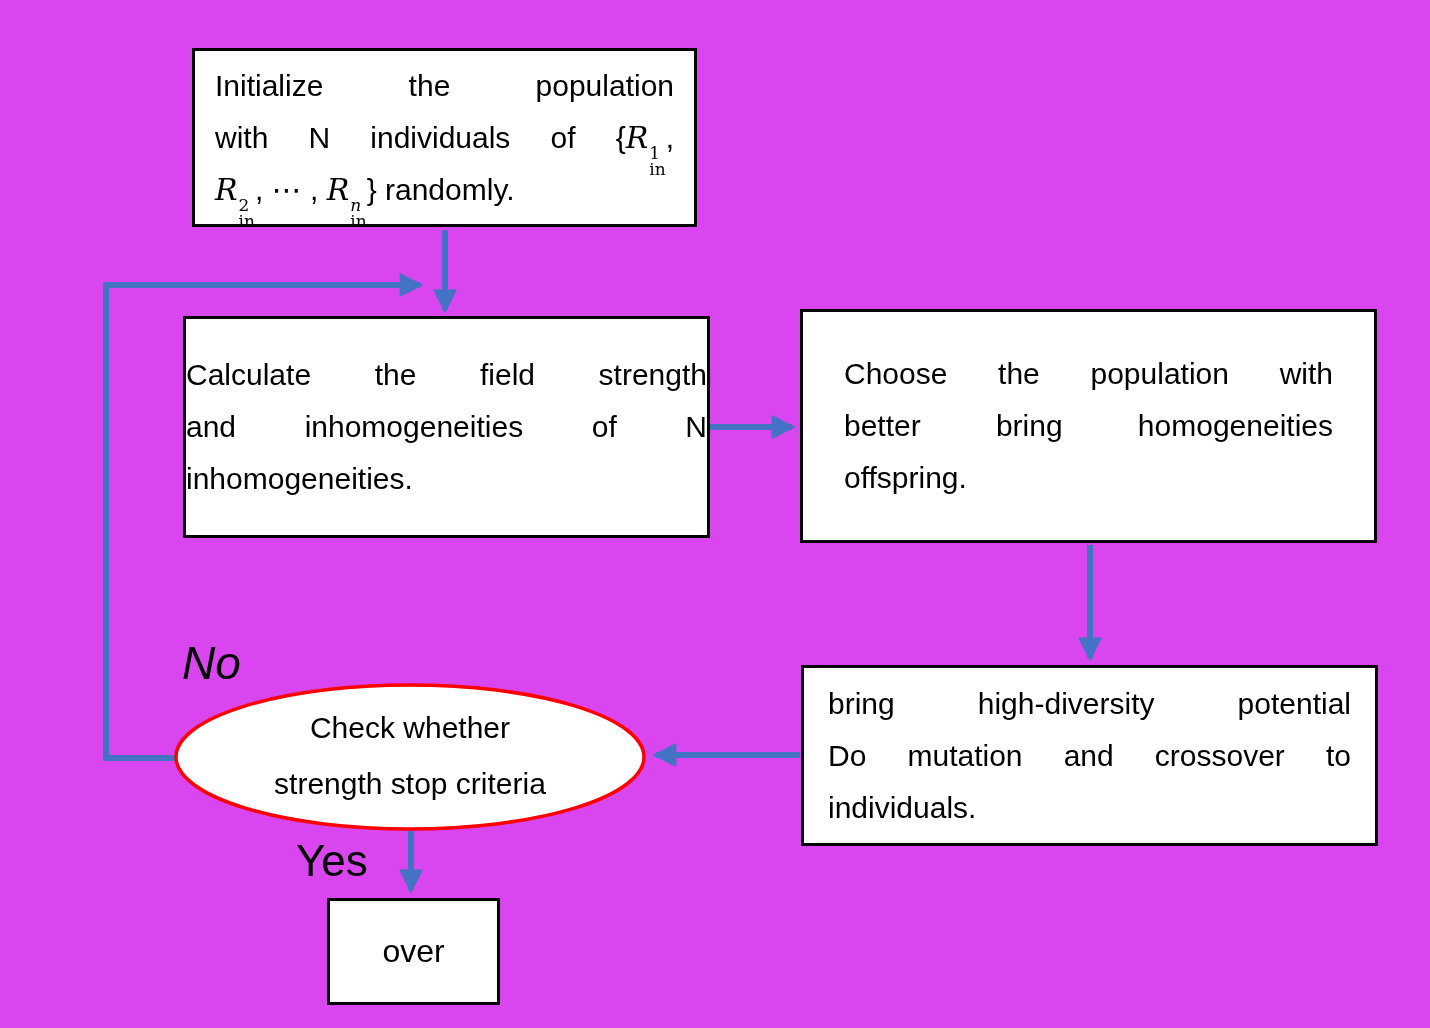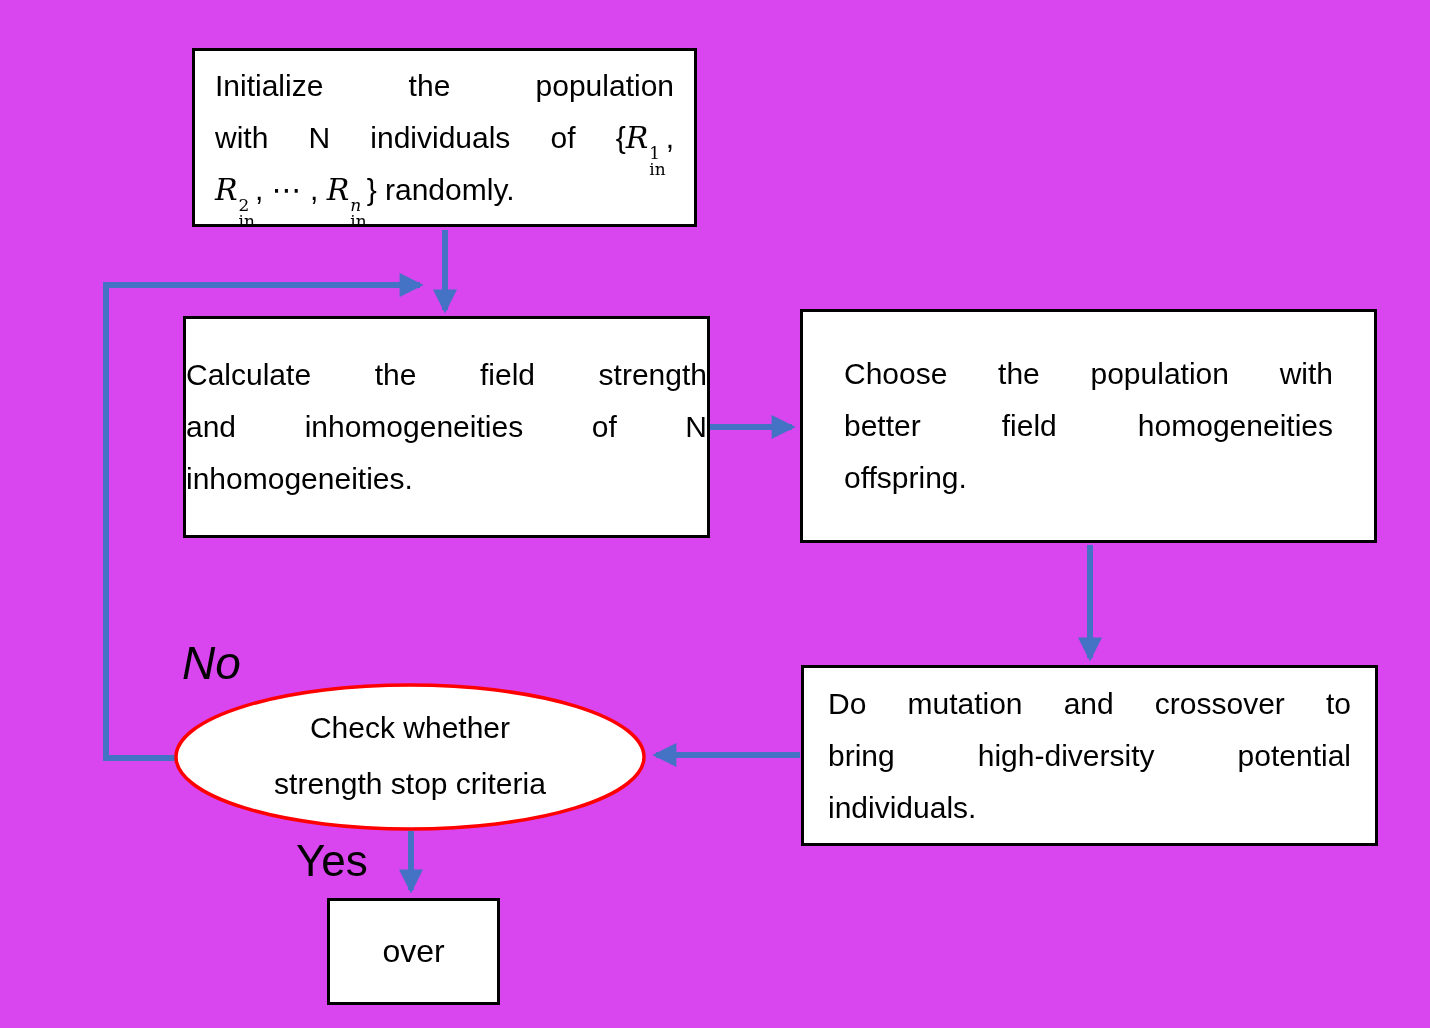--- a/index.html
+++ b/index.html
@@ -98,27 +98,27 @@
   </div>
 
   <div class="box" id="calc-box">
     <div class="jline">Calculate the field strength</div>
     <div class="jline">and inhomogeneities of N</div>
     <div class="lline">inhomogeneities.</div>
   </div>
 
   <div class="box" id="choose-box">
     <div class="jline">Choose the population with</div>
-    <div class="jline">better field homogeneities</div>
+    <div class="jline">better bring homogeneities</div>
     <div class="lline">offspring.</div>
   </div>
 
   <div class="box" id="mutation-box">
+    <div class="jline">bring high-diversity potential</div>
     <div class="jline">Do mutation and crossover to</div>
-    <div class="jline">bring high-diversity potential</div>
     <div class="lline">individuals.</div>
   </div>
 
   <div id="decision-text">
     <div>Check whether</div>
     <div>strength stop criteria</div>
   </div>
 
   <div class="flow-label" id="label-no">No</div>
   <div class="flow-label" id="label-yes">Yes</div>

